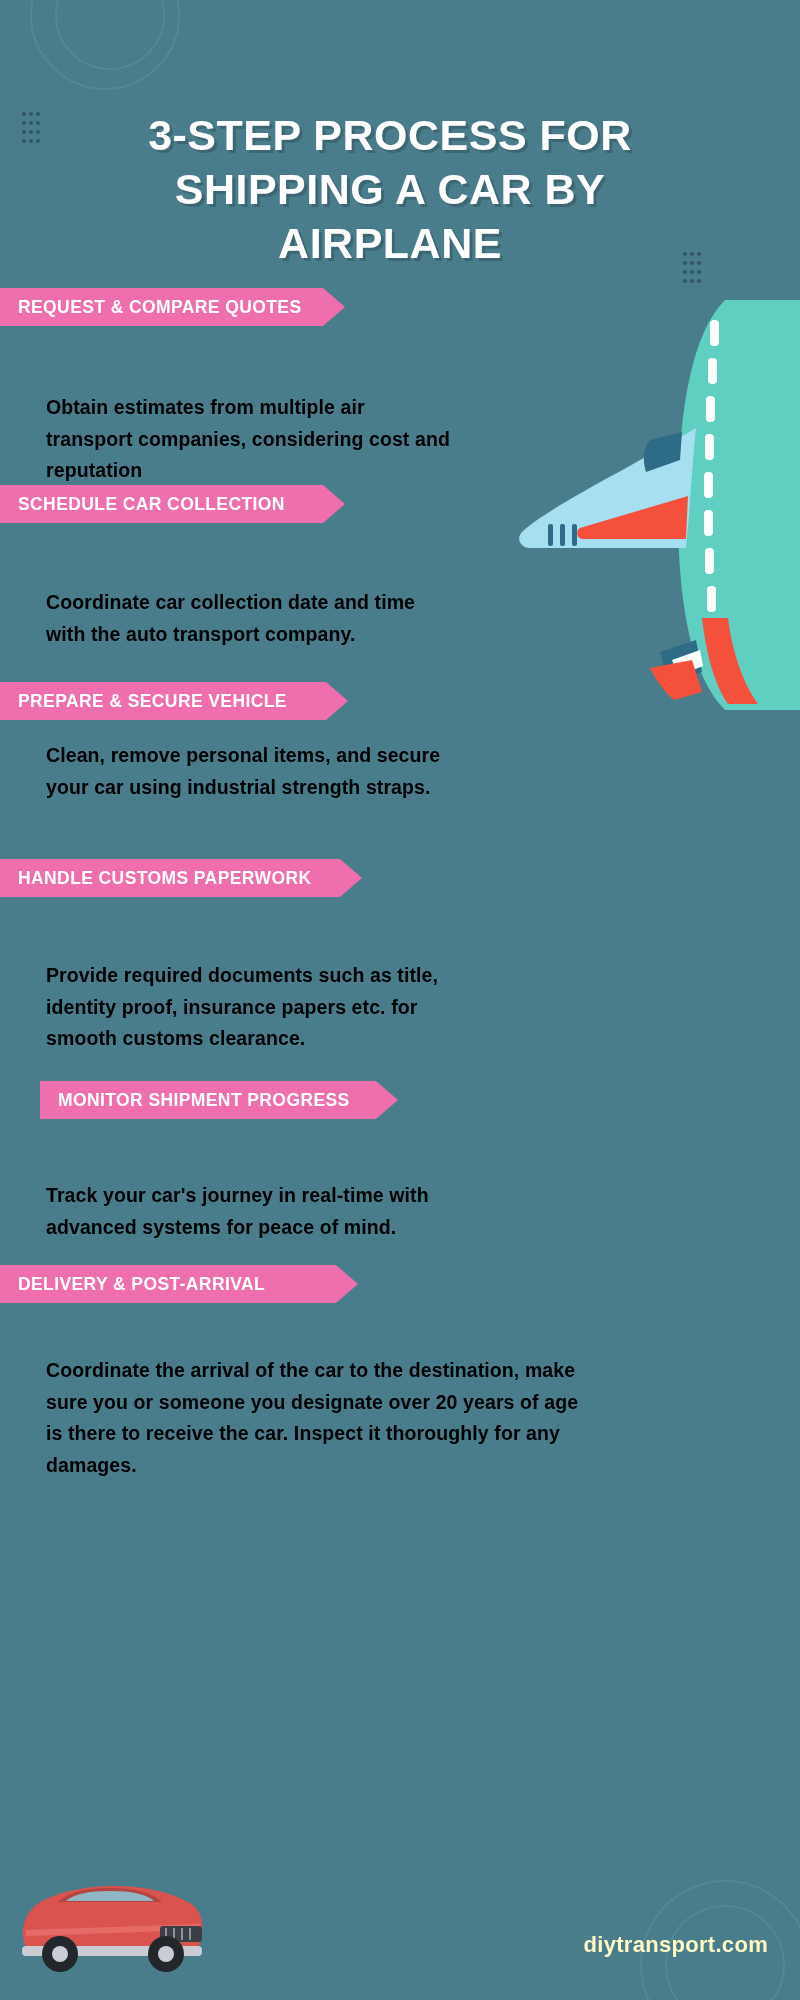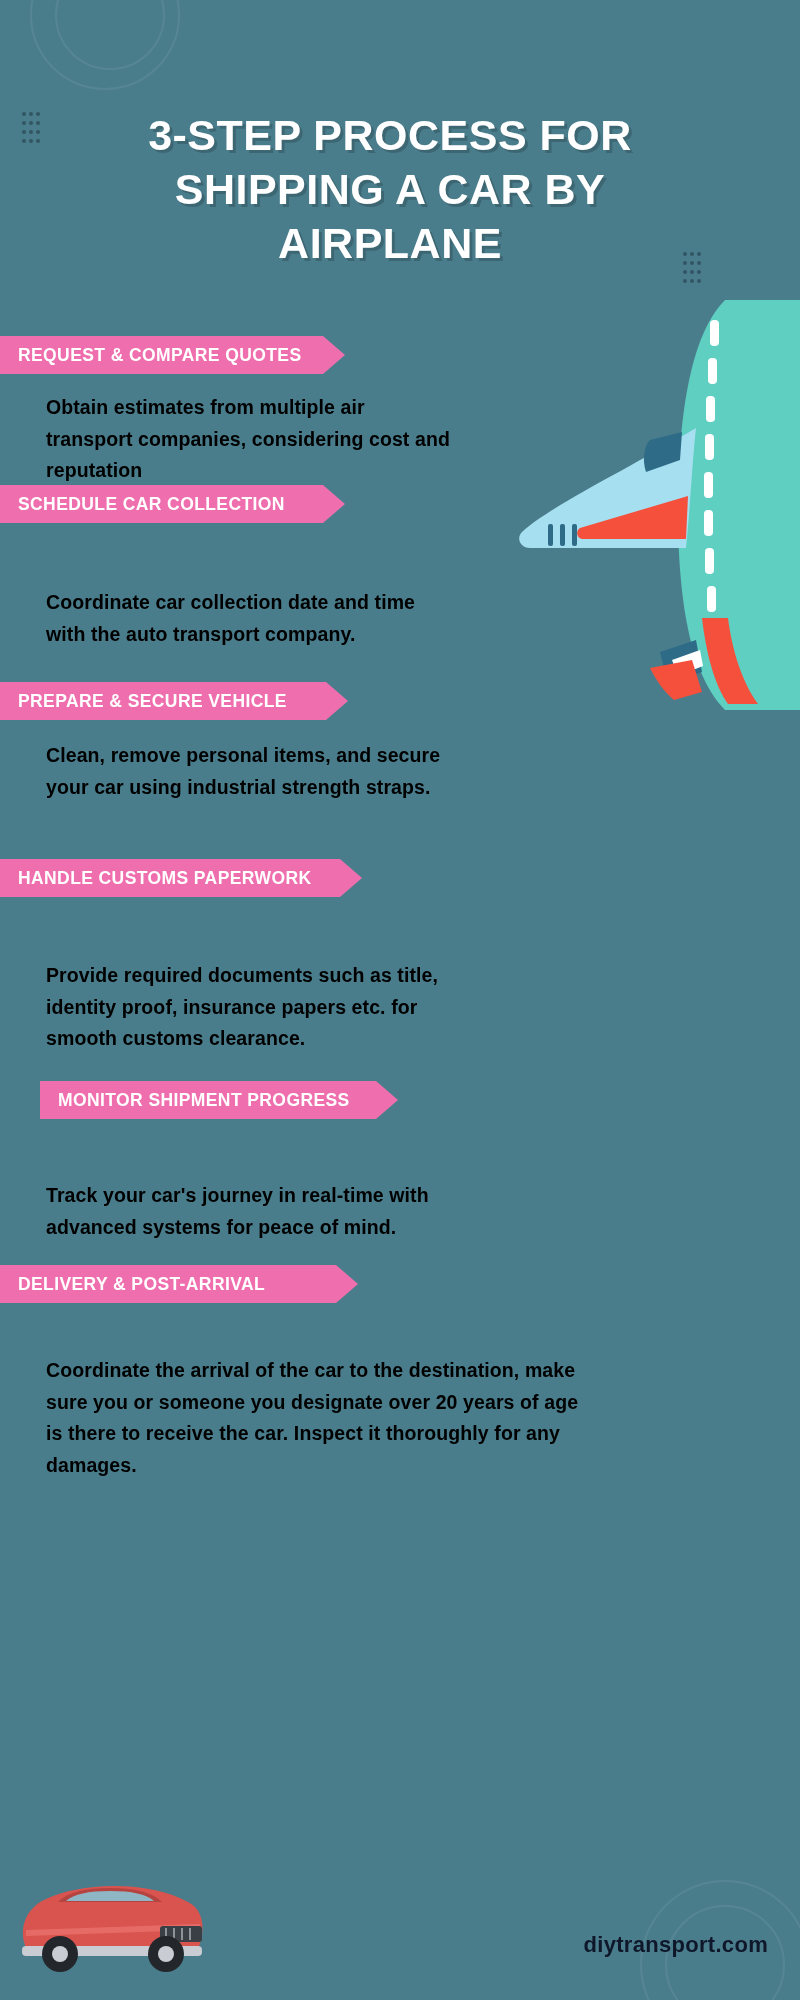--- a/index.html
+++ b/index.html
@@ -86,21 +86,21 @@
     line-height: 1.62;
     letter-spacing: 0.1px;
     margin-top: 30px;
   }
 
   
   .site {
     position: absolute;
     right: 32px;
     bottom: 42px;
-    color: #0f172a;
+    color: #fef9c3;
     font-size: 22px;
     font-weight: bold;
     letter-spacing: 0.3px;
   }
 
   
   .plane { position: absolute; right: -10px; top: 300px; }
   
   .car { position: absolute; left: 10px; bottom: 12px; }
 </style>
@@ -174,21 +174,21 @@
       </g>
 
       <path d="M150 352 L186 340 L192 372 L158 384 Z" fill="#2e6b87"></path>
       <path d="M162 360 L190 350 L193 366 L168 376 Z" fill="#ffffff"></path>
       <path d="M140 368 C146 380 154 392 164 400 L192 392 L182 360 Z" fill="#f4503c"></path>
     </svg>
   </div>
 
   <div class="title">3-STEP PROCESS FOR SHIPPING A CAR BY AIRPLANE</div>
 
-  <div class="banner" style="top:288px; width:345px;margin-top:48px;">
+  <div class="banner" style="top:288px; width:345px;">
     <span>REQUEST &amp; COMPARE QUOTES</span>
   </div>
   <div class="body-text" style="left:46px; top:362px; width:410px;">Obtain estimates from multiple air transport companies, considering cost and reputation</div>
 
   <div class="banner" style="top:485px; width:345px;">
     <span>SCHEDULE CAR COLLECTION</span>
   </div>
   <div class="body-text" style="left:46px; top:557px; width:410px;">Coordinate car collection date and time with the auto transport company.</div>
 
   <div class="banner" style="top:682px; width:348px;text-align:right;">

